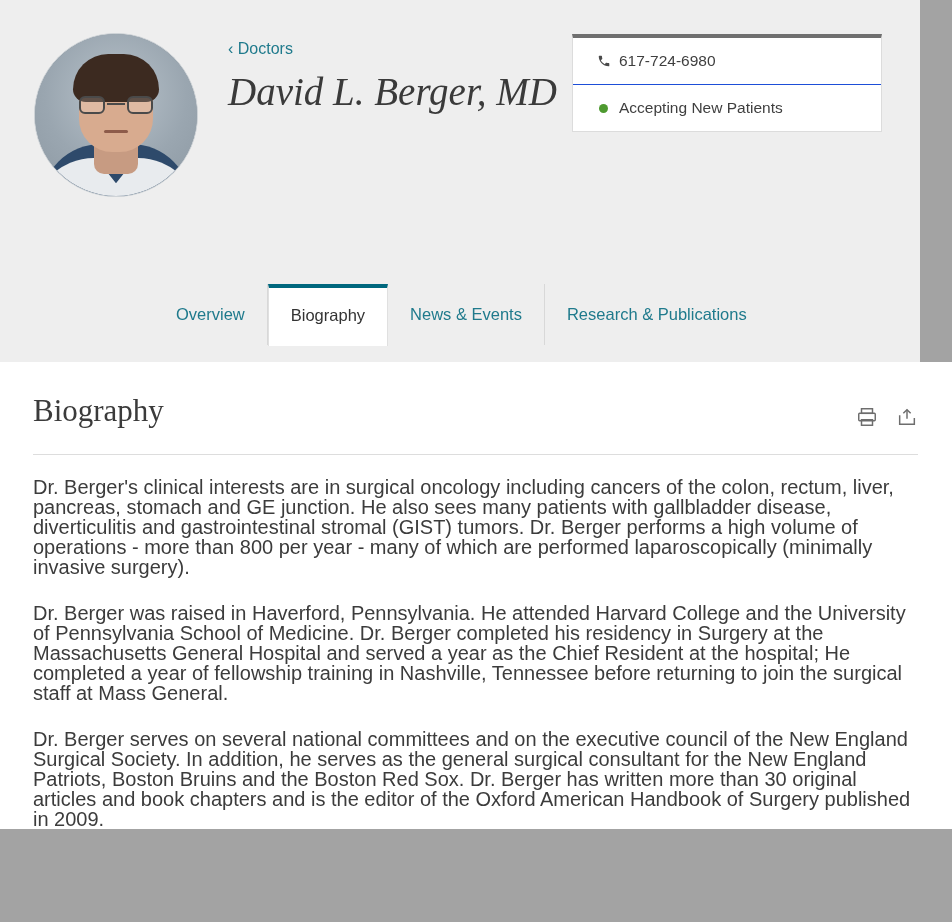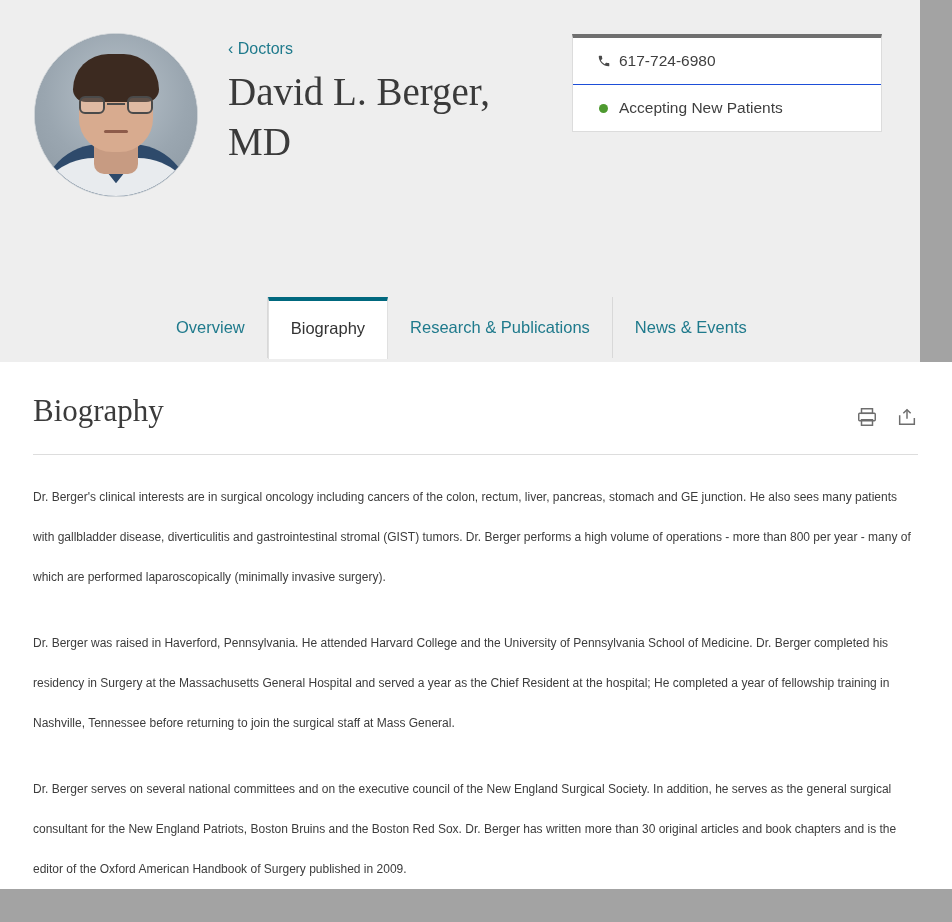--- a/index.html
+++ b/index.html
@@ -132,20 +132,21 @@
     display: inline-block;
   }
   .doctor-name {
     font-family: "Liberation Serif", serif;
     font-size: 39px;
     line-height: 50px;
     color: #3a3a3a;
     font-weight: 400;
     max-width: 330px;
     margin: 0;
+    font-style: italic;
   }
 
   
   .contact-card {
     position: absolute;
     left: 572px;
     top: 34px;
     width: 310px;
     background: #ffffff;
     border: 1px solid #dcdcdc;
@@ -168,21 +169,21 @@
   }
   .dot {
     width: 9px; height: 9px; border-radius: 50%;
     background: #4e9a30; display: inline-block; margin-left: 2px;
   }
 
   
   .tabs {
     position: absolute;
     left: 154px;
-    bottom: 4px;
+    bottom: 17px;
     display: flex;
     align-items: flex-end;
     height: 64px;
   }
   .tab {
     font-size: 16.5px;
     color: #1f7a8c;
     padding: 19px 22px 20px 22px;
     cursor: pointer;
     border-right: 1px solid #d8d8d8;
@@ -226,22 +227,22 @@
     padding-top: 14px;
     color: #6d6d6d;
   }
   .tool-btn { cursor: pointer; display: block; line-height: 0; }
   hr.rule {
     border: none;
     border-top: 1px solid #dddddd;
     margin: 24px 0 22px 0;
   }
   .bio p {
-    font-size: 12px;
-    line-height: 40px;
+    font-size: 20px;
+    line-height: 20px;
     color: #3c3c3c;
     margin: 0 0 26px 0;
   }
   .bio p:last-child { margin-bottom: 0; }
 </style>
 </head>
 <body>
 
 <div class="page">
 
@@ -282,22 +283,22 @@
         <span class="ico">
             <i class="dot"></i>
           </span>
         <span>Accepting New Patients</span>
       </div>
     </div>
 
     <div class="tabs">
       <div class="tab">Overview</div>
       <div class="tab active">Biography</div>
+      <div class="tab">News &amp; Events</div>
       <div class="tab">Research &amp; Publications</div>
-      <div class="tab">News &amp; Events</div>
     </div>
   </div>
 
   <div class="content">
     <div class="content-head">
       <h2 class="page-title">Biography</h2>
       <div class="tools">
         <span class="tool-btn">
           <svg width="22" height="22" viewBox="0 0 24 24" fill="none" stroke="#6d6d6d" stroke-width="1.6">
             <rect x="6" y="3" width="12" height="5"></rect>

